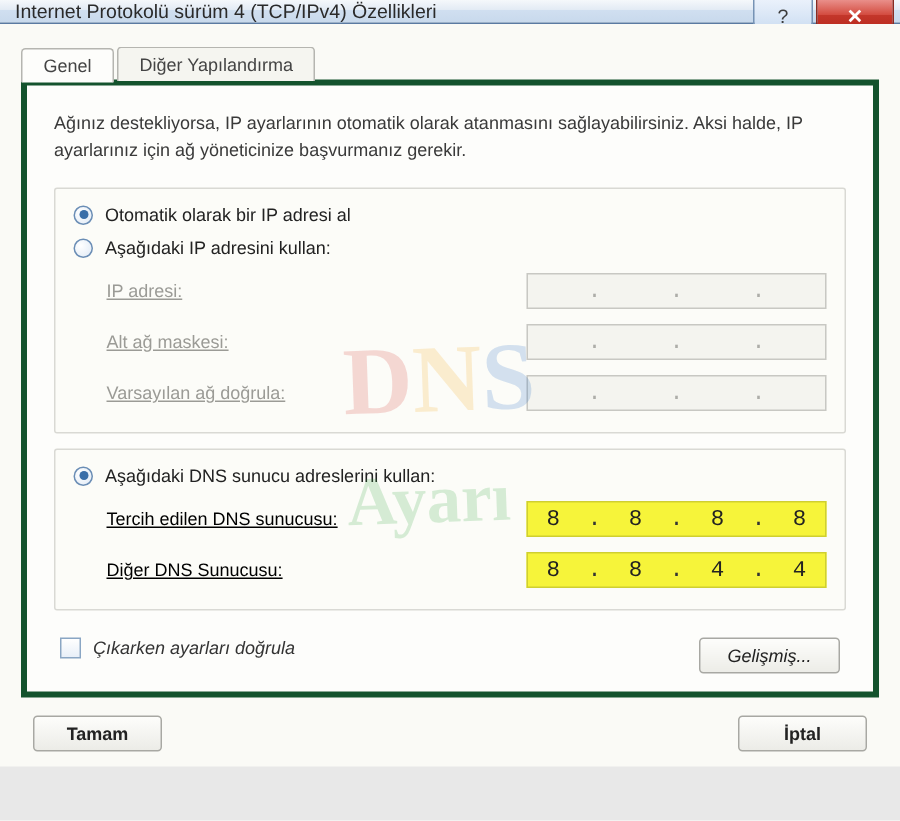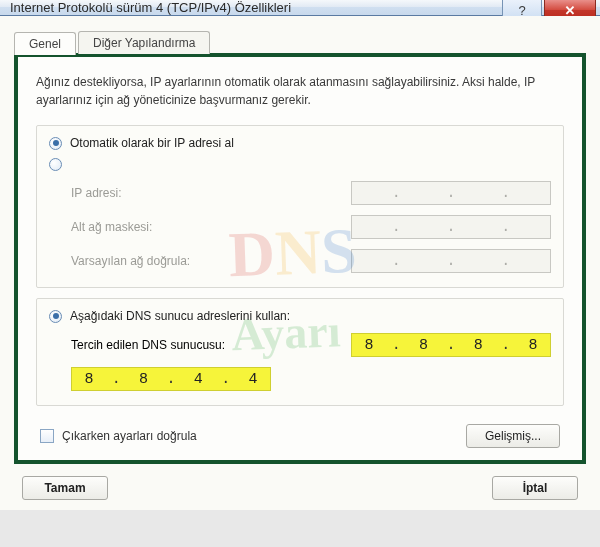--- a/index.html
+++ b/index.html
@@ -131,21 +131,21 @@
       background: #3a6ea8;
       border-radius: 50%;
     }
     .rows { margin-left: 22px; }
     .row {
       display: flex;
       align-items: center;
       justify-content: space-between;
       margin-top: 10px;
     }
-    .row .label { color: inherit; }
+    .row .label { color: inherit; text-decoration: underline; }
     .ip-box {
       width: 200px;
       height: 24px;
       border: 1px solid #c8c8c3;
       background: #f4f4ef;
       display: flex;
       align-items: center;
       justify-content: space-around;
       font-family: "Courier New", monospace;
       font-size: 15px;
@@ -156,24 +156,25 @@
     }
     .ip-box span.octet { min-width: 22px; text-align: center; }
     .ip-box span.dot { color: #333; }
     .ip-box.disabled span.dot { color: #adada8; }
     .ip-box.highlight {
       background: #f6f43a;
       border-color: #cfcf30;
     }
     .bottom-row {
       display: flex;
-      align-items: center;
+      align-items: flex-start;
       justify-content: space-between;
       margin-top: 8px;
       padding: 0 4px;
+      font-style: italic;
     }
     .check {
       display: flex;
       align-items: center;
       gap: 8px;
       color: #333;
     }
     .checkbox {
       width: 14px; height: 14px;
       border: 1px solid #8aa6c4;
@@ -241,20 +242,21 @@
 
       <div class="desc">Ağınız destekliyorsa, IP ayarlarının otomatik olarak atanmasını sağlayabilirsiniz. Aksi halde, IP ayarlarınız için ağ yöneticinize başvurmanız gerekir.</div>
 
       <div class="group">
         <div class="radio-line">
           <span class="radio checked"></span>
           <span>Otomatik olarak bir IP adresi al</span>
         </div>
         <div class="radio-line">
           <span class="radio"></span>
+          <span>Aşağıdaki IP adresini kullan:</span>
         </div>
         <div class="rows">
           <div class="row disabled">
             <span class="label">IP adresi:</span>
             <div class="ip-box disabled">
               <span class="octet"></span>
                 <span class="dot">.</span>
                 <span class="octet"></span>
                 <span class="dot">.</span>
                 <span class="octet"></span>
@@ -301,20 +303,21 @@
               <span class="octet">8</span>
                 <span class="dot">.</span>
               <span class="octet">8</span>
                 <span class="dot">.</span>
               <span class="octet">8</span>
                 <span class="dot">.</span>
               <span class="octet">8</span>
             </div>
           </div>
           <div class="row">
+            <span class="label">Diğer DNS Sunucusu:</span>
             <div class="ip-box highlight">
               <span class="octet">8</span>
                 <span class="dot">.</span>
               <span class="octet">8</span>
                 <span class="dot">.</span>
               <span class="octet">4</span>
                 <span class="dot">.</span>
               <span class="octet">4</span>
             </div>
           </div>

